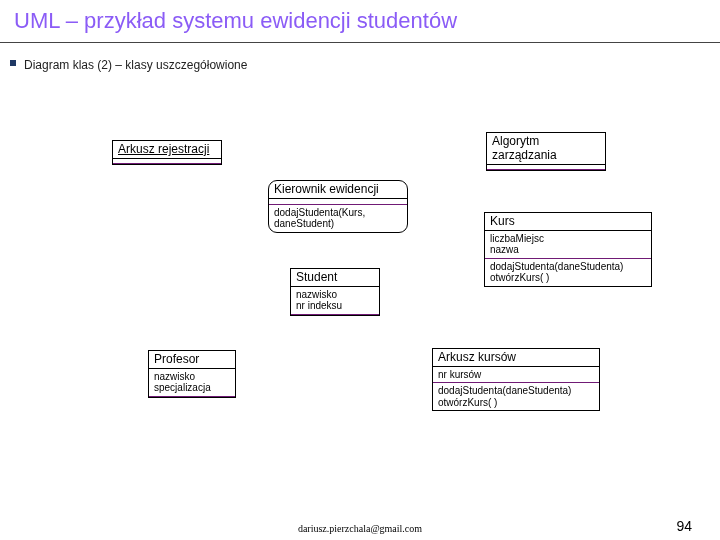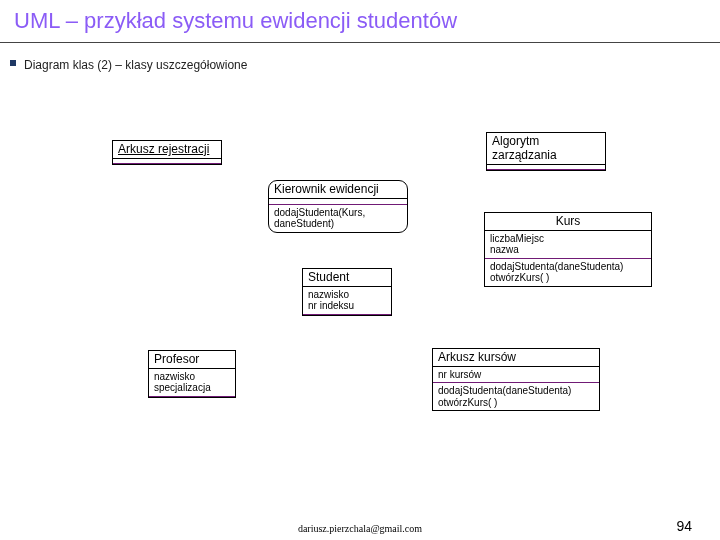--- a/index.html
+++ b/index.html
@@ -103,26 +103,26 @@
   <div class="attrs"></div>
 </div>
 
 <div class="uml" style="left:268px; top:180px; width:140px;border-radius:9px;">
   <div class="name">Kierownik ewidencji</div>
   <div class="attrs" style="min-height:6px;"></div>
   <div class="ops">dodajStudenta(Kurs, daneStudent)</div>
 </div>
 
 <div class="uml" style="left:484px; top:212px; width:168px;">
-  <div class="name" style="text-align:center;">Kurs</div>
+  <div class="name" style="text-align:left;">Kurs</div>
   <div class="attrs">liczbaMiejsc<br>nazwa</div>
   <div class="ops">dodajStudenta(daneStudenta)<br>otwórzKurs( )</div>
 </div>
 
-<div class="uml" style="left:290px; top:268px; width:90px;margin-left:12px;">
+<div class="uml" style="left:290px; top:268px; width:90px;">
   <div class="name">Student</div>
   <div class="attrs">nazwisko<br>nr indeksu</div>
 </div>
 
 <div class="uml" style="left:148px; top:350px; width:88px;">
   <div class="name">Profesor</div>
   <div class="attrs">nazwisko<br>specjalizacja</div>
 </div>
 
 <div class="uml" style="left:432px; top:348px; width:168px;">

